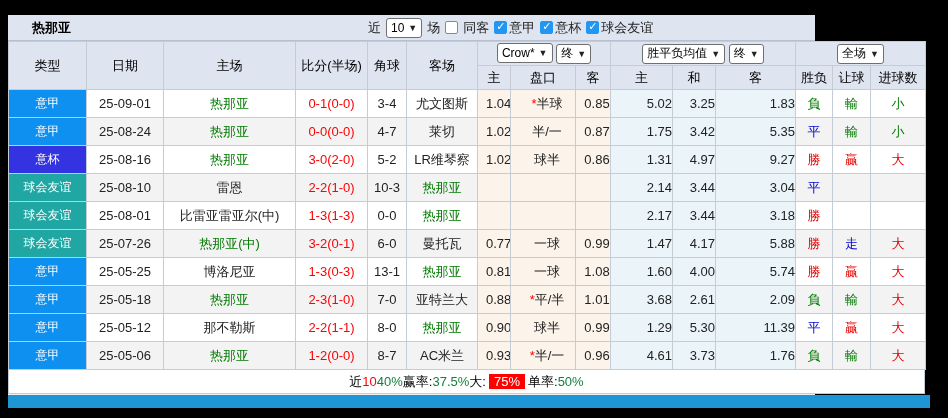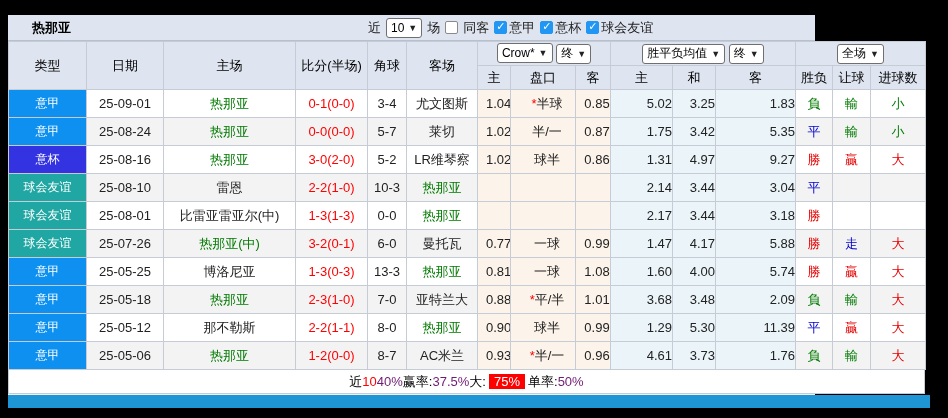--- a/index.html
+++ b/index.html
@@ -57,21 +57,21 @@
   .green{color:#007a00;}
   .score{color:#ff0000;}
   .star{color:#ff0000;}
   
   .footrow{
     width:915px;background:#fff;border:1px solid #c6ccd6;border-top:none;
     height:23px;display:flex;align-items:center;justify-content:center;
     font-size:13px;color:#000;
   }
   .footrow .f-red{color:#ff0000;}
-  .footrow .f-blue{color:#701a75;}
+  .footrow .f-blue{color:#15803d;}
   .footrow .f-hl{background:#ff0000;color:#fff;padding:0 5px;margin:0 3px;}
   .bluebar{width:922px;height:13px;background:#1e96d6;margin-top:1px;}
 </style>
 </head>
 <body>
 
 <div class="frame">
 
   <div class="titlebar">
     <span class="title">热那亚</span>
@@ -180,21 +180,21 @@
           <td class="eu">1.83</td>
           <td style="color: rgb(0, 122, 0);">負</td>
           <td style="color: rgb(0, 122, 0);">輸</td>
           <td style="color: rgb(0, 122, 0);">小</td>
         </tr>
         <tr>
           <td class="typ" style="background: rgb(14, 144, 240);">意甲</td>
           <td>25-08-24</td>
           <td class="green">热那亚</td>
           <td><span class="score">0-0(0-0)</span></td>
-          <td>5-7</td>
+          <td>4-7</td>
           <td>莱切</td>
           <td class="ah">1.02</td>
           <td class="ah">半/一</td>
           <td class="ah">0.87</td>
           <td class="eu">1.75</td>
           <td class="eu">3.42</td>
           <td class="eu">5.35</td>
           <td style="color: rgb(0, 0, 204);">平</td>
           <td style="color: rgb(0, 122, 0);">輸</td>
           <td style="color: rgb(0, 122, 0);">小</td>
@@ -265,21 +265,21 @@
           <td class="eu">5.88</td>
           <td style="color: rgb(230, 0, 0);">勝</td>
           <td style="color: rgb(0, 0, 204);">走</td>
           <td style="color: rgb(230, 0, 0);">大</td>
         </tr>
         <tr>
           <td class="typ" style="background: rgb(14, 144, 240);">意甲</td>
           <td>25-05-25</td>
           <td>博洛尼亚</td>
           <td><span class="score">1-3(0-3)</span></td>
-          <td>13-3</td>
+          <td>13-1</td>
           <td class="green">热那亚</td>
           <td class="ah">0.81</td>
           <td class="ah">一球</td>
           <td class="ah">1.08</td>
           <td class="eu">1.60</td>
           <td class="eu">4.00</td>
           <td class="eu">5.74</td>
           <td style="color: rgb(230, 0, 0);">勝</td>
           <td style="color: rgb(230, 0, 0);">贏</td>
           <td style="color: rgb(230, 0, 0);">大</td>
@@ -288,21 +288,21 @@
           <td class="typ" style="background: rgb(14, 144, 240);">意甲</td>
           <td>25-05-18</td>
           <td class="green">热那亚</td>
           <td><span class="score">2-3(1-0)</span></td>
           <td>7-0</td>
           <td>亚特兰大</td>
           <td class="ah">0.88</td>
           <td class="ah"><span class="star">*</span>平/半</td>
           <td class="ah">1.01</td>
           <td class="eu">3.68</td>
-          <td class="eu">3.48</td>
+          <td class="eu">2.61</td>
           <td class="eu">2.09</td>
           <td style="color: rgb(0, 122, 0);">負</td>
           <td style="color: rgb(0, 122, 0);">輸</td>
           <td style="color: rgb(230, 0, 0);">大</td>
         </tr>
         <tr>
           <td class="typ" style="background: rgb(14, 144, 240);">意甲</td>
           <td>25-05-12</td>
           <td>那不勒斯</td>
           <td><span class="score">2-2(1-1)</span></td>

